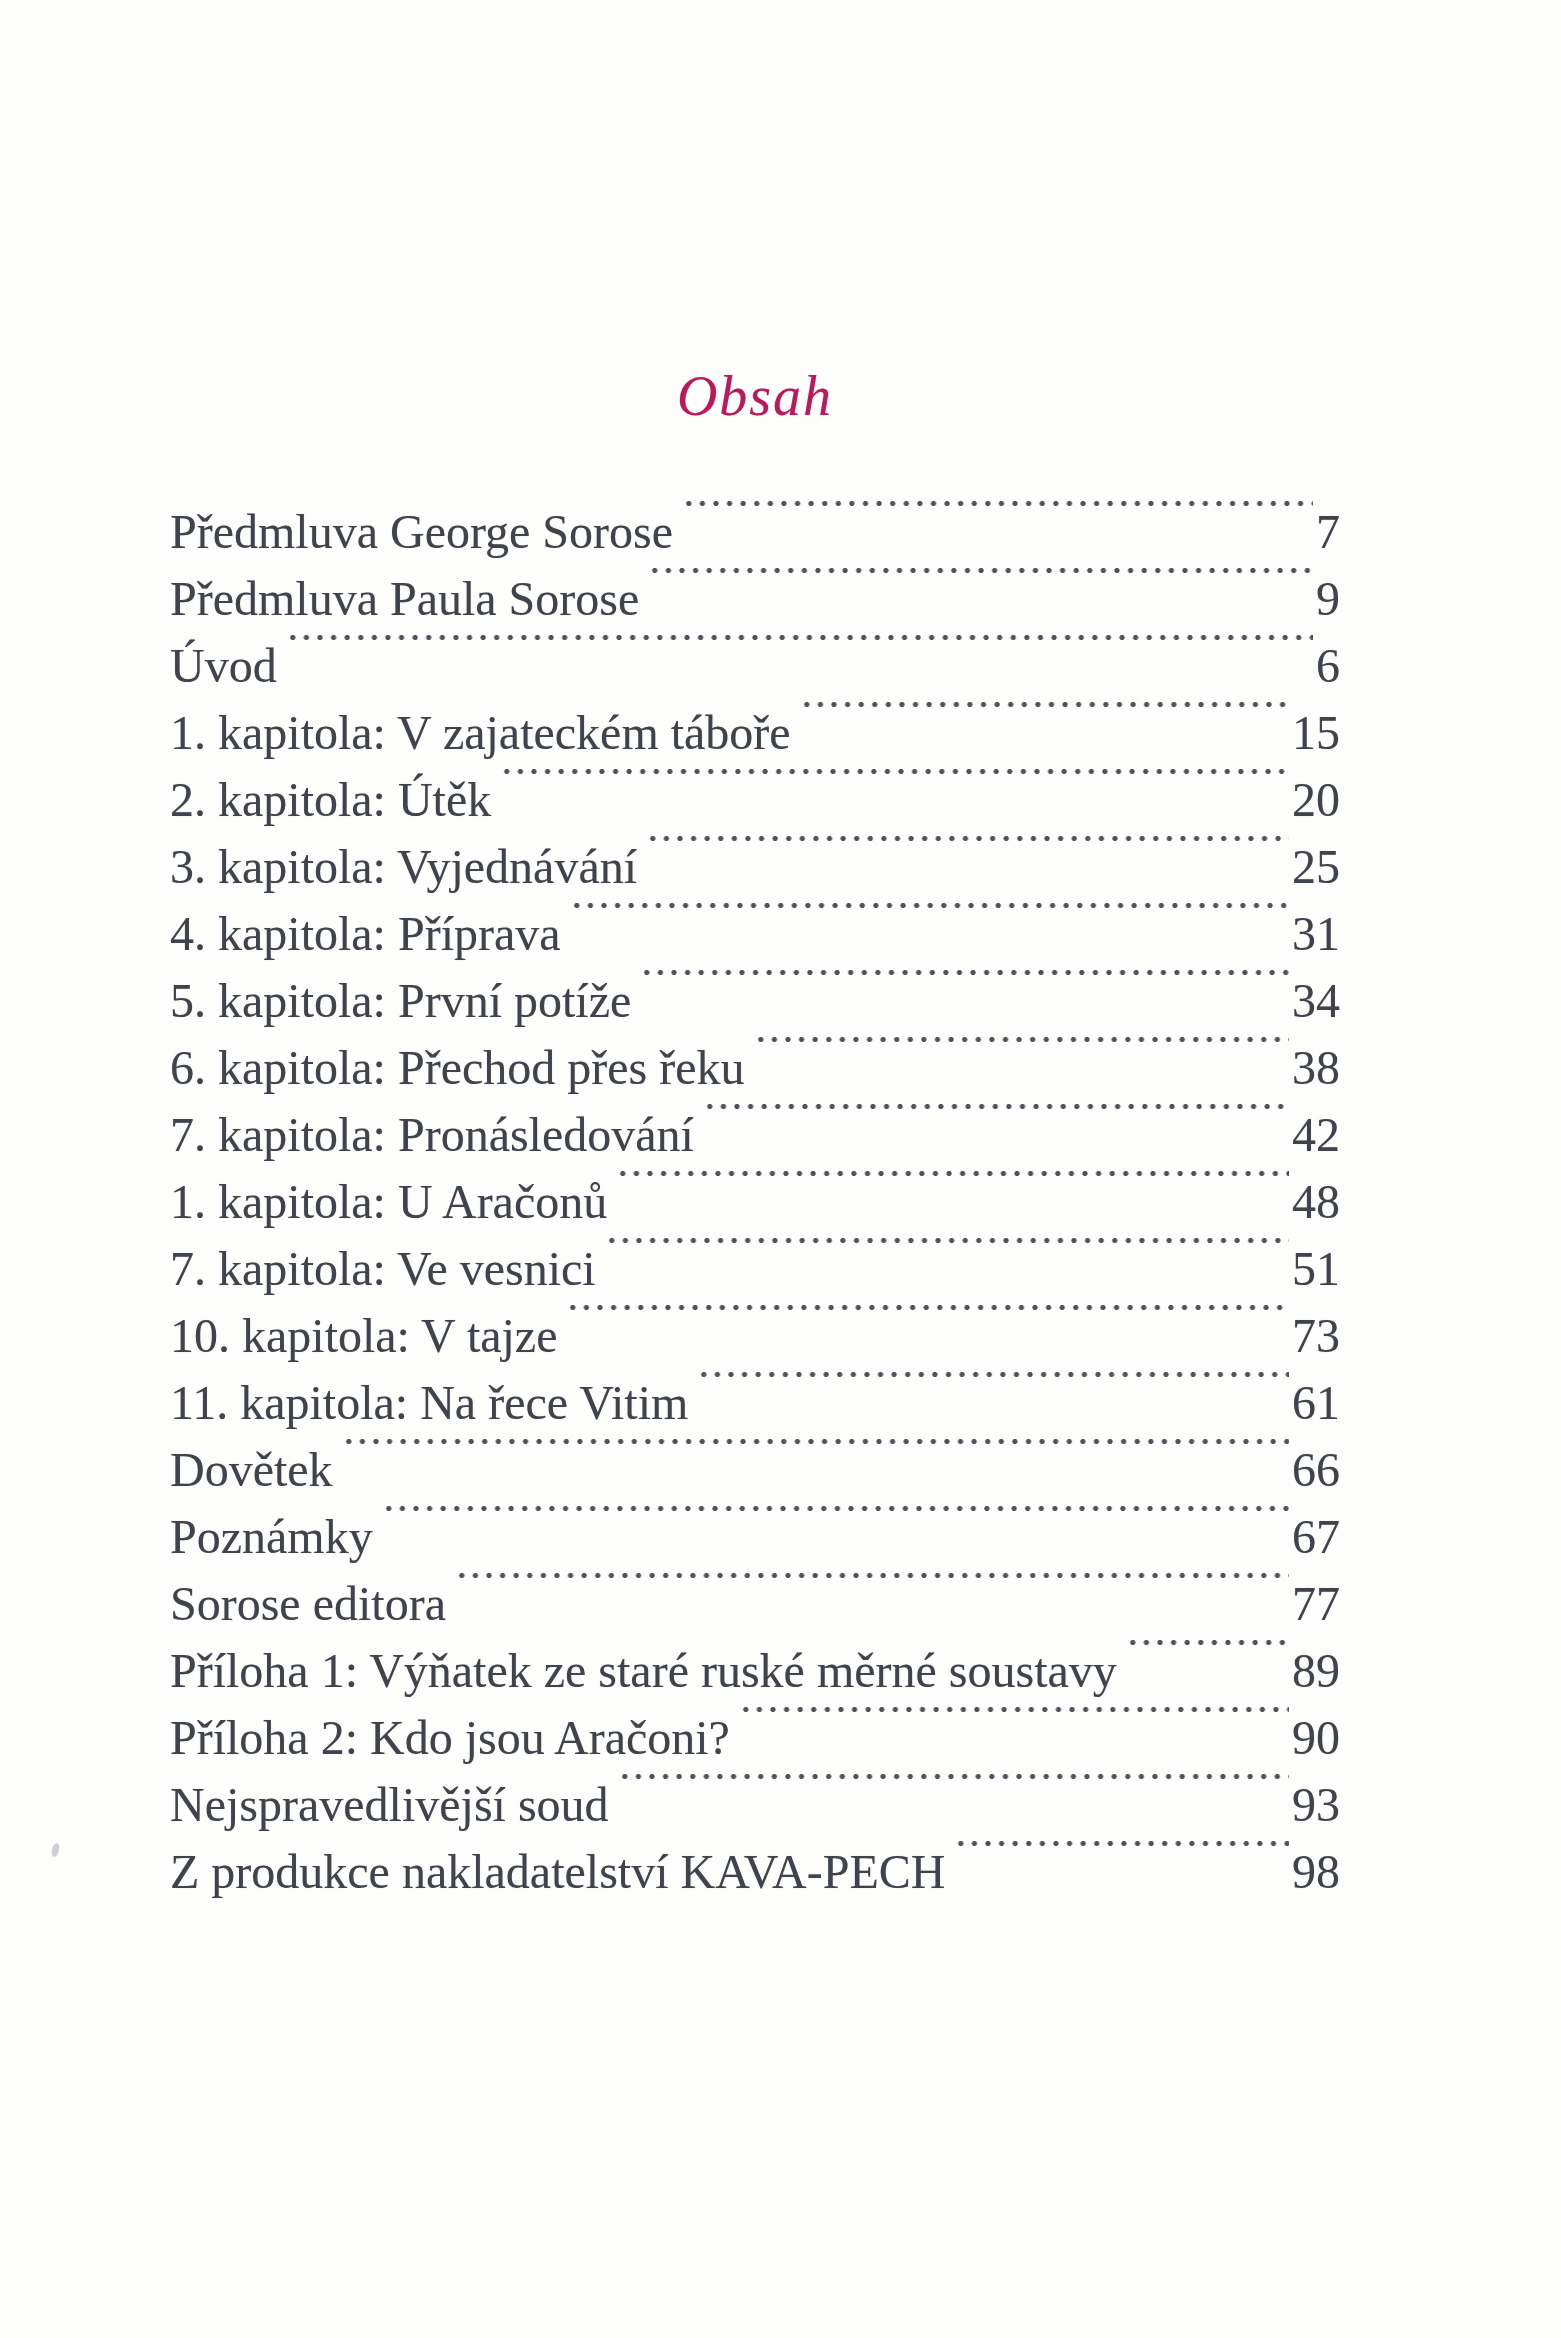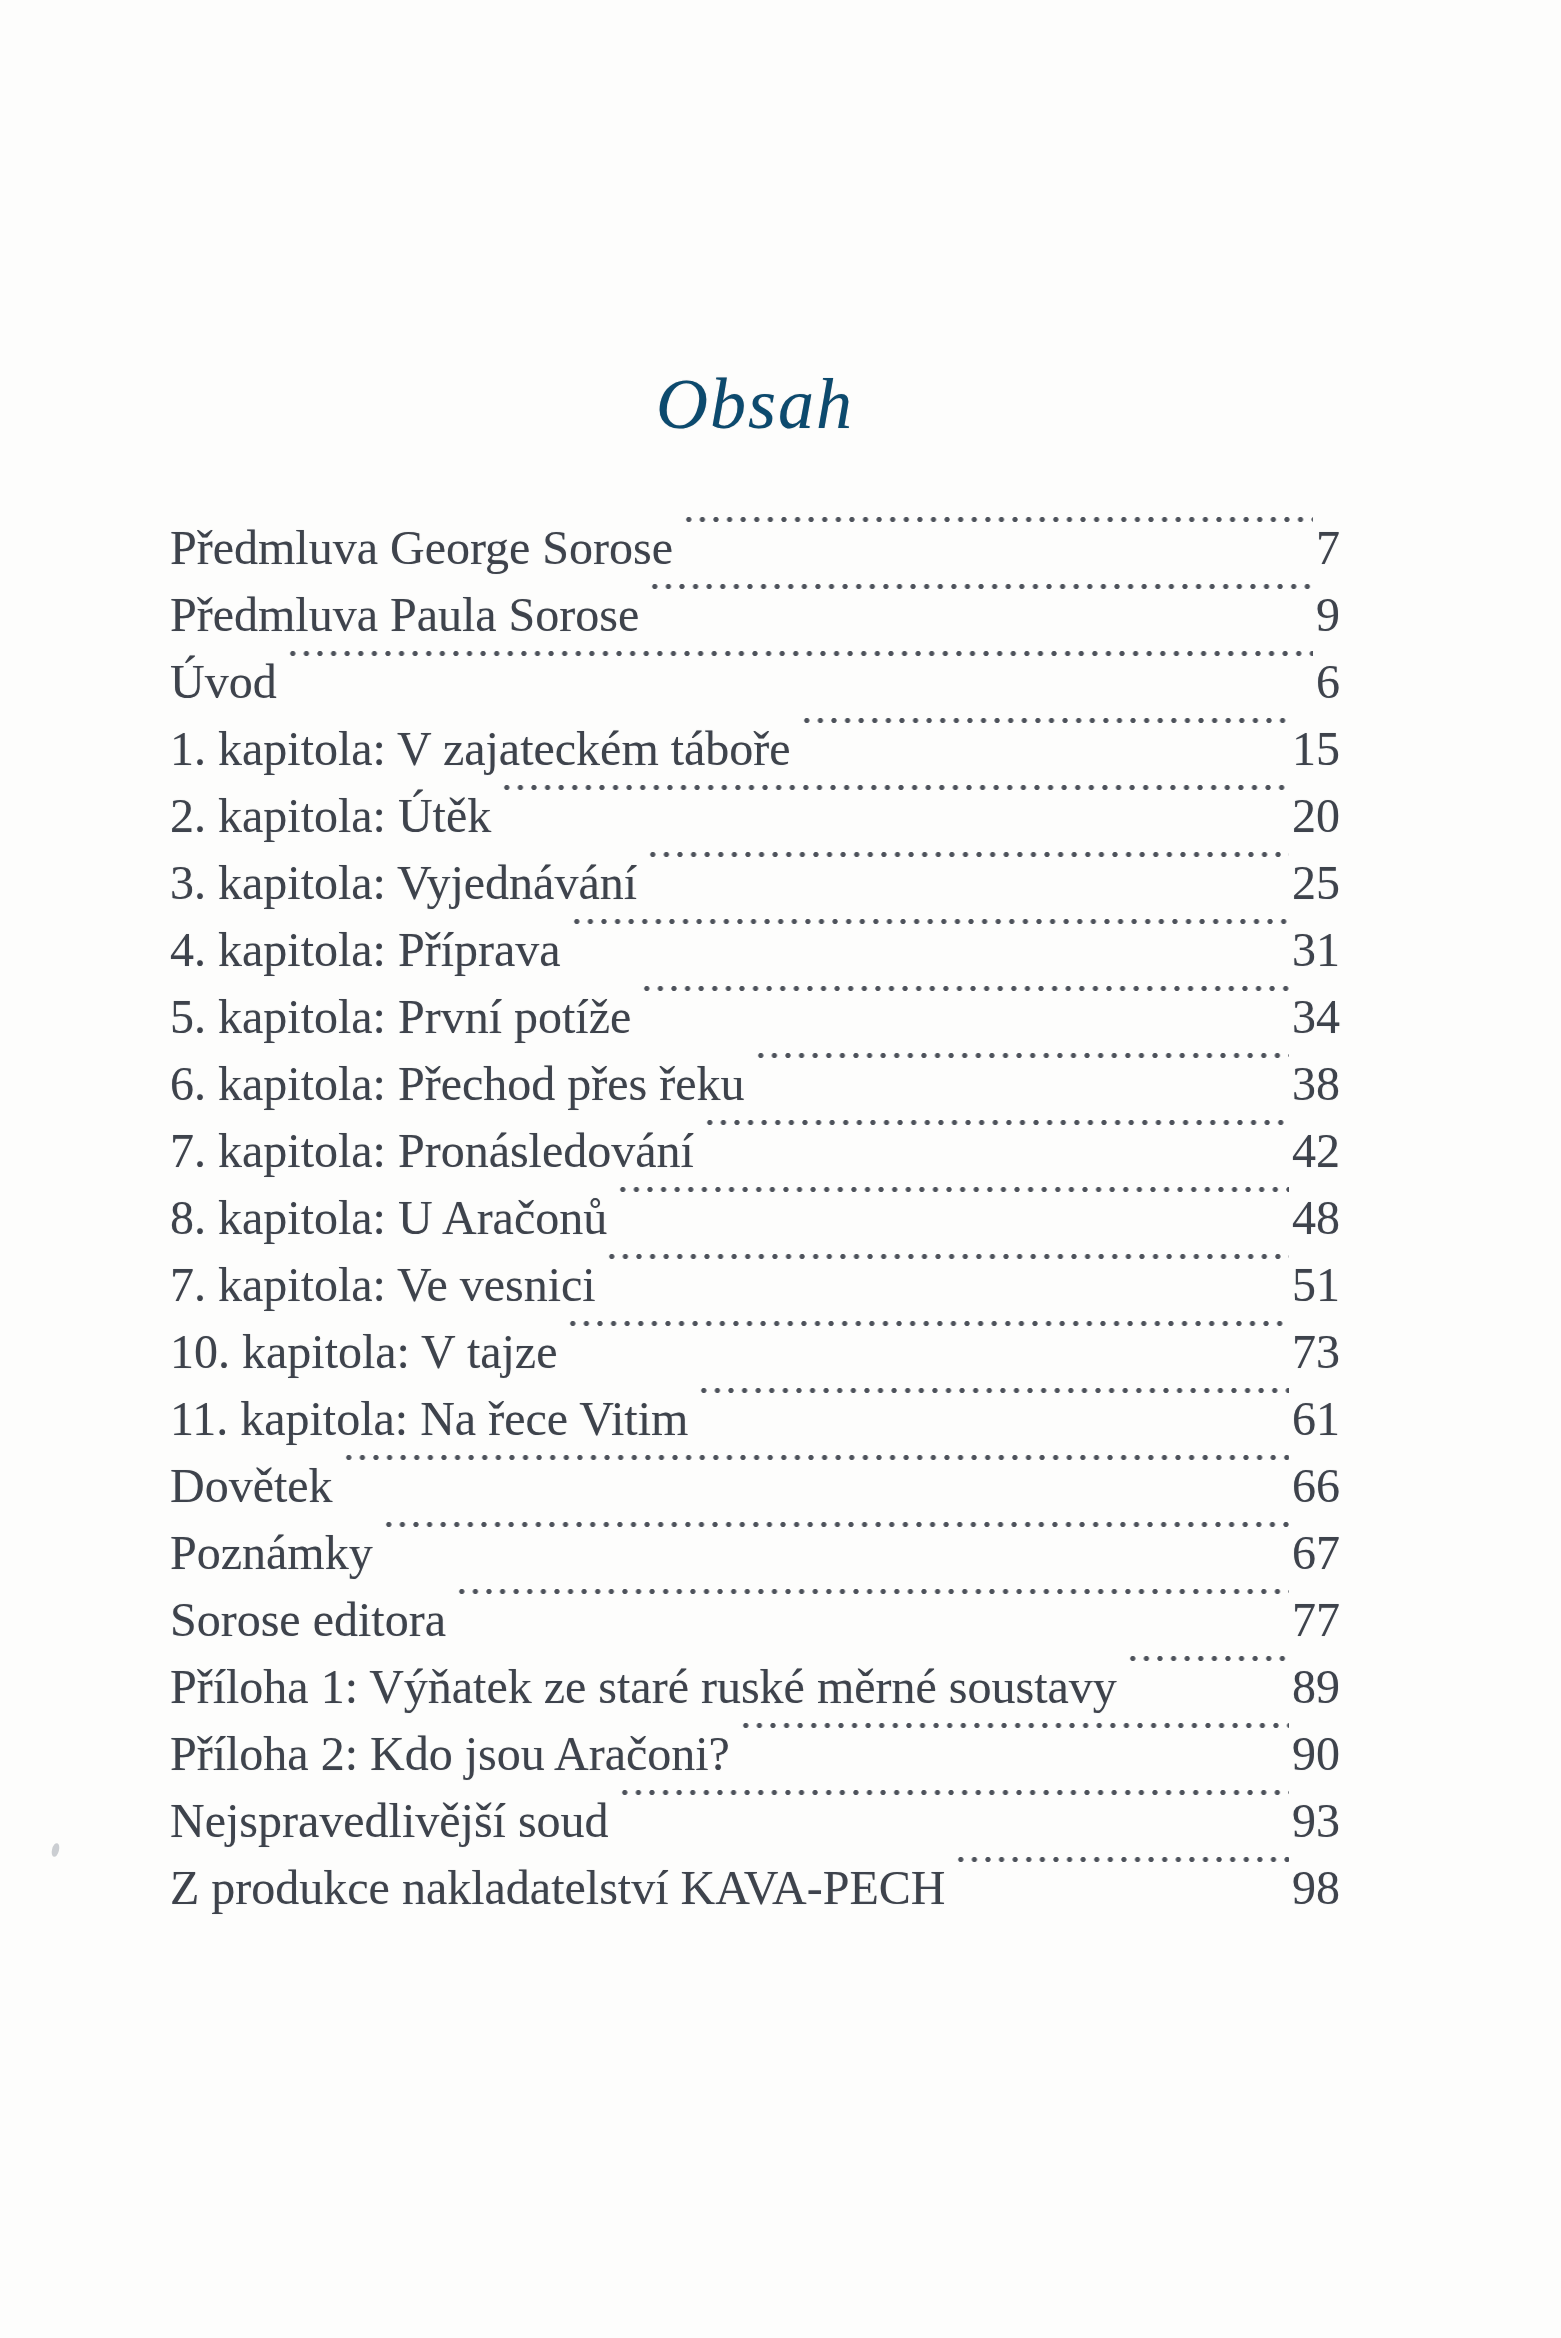--- a/index.html
+++ b/index.html
@@ -18,26 +18,26 @@
     color: #3e434c;
   }
   .content {
     position: absolute;
     left: 170px;
     top: 0;
     width: 1170px;
   }
   .title {
     margin: 368px 0 74px 0;
-    font-size: 72px;
+    font-size: 56px;
     font-style: italic;
     font-weight: 400;
     line-height: 1.0;
     text-align: center;
-    color: #0c4a6e;
+    color: #be185d;
     letter-spacing: 2px;
     text-shadow: 0 0 1px rgba(54, 59, 68, 0.35);
   }
   .toc {
     width: 100%;
   }
   .toc-row {
     display: flex;
     align-items: flex-start;
     height: 67px;
@@ -137,21 +137,21 @@
     <span class="toc-page">38</span>
   </div>
 
   <div class="toc-row">
     <span class="toc-label">7. kapitola: Pronásledování</span>
     <span class="toc-leader"></span>
     <span class="toc-page">42</span>
   </div>
 
   <div class="toc-row">
-    <span class="toc-label">8. kapitola: U Aračonů</span>
+    <span class="toc-label">1. kapitola: U Aračonů</span>
     <span class="toc-leader"></span>
     <span class="toc-page">48</span>
   </div>
 
   <div class="toc-row">
     <span class="toc-label">7. kapitola: Ve vesnici</span>
     <span class="toc-leader"></span>
     <span class="toc-page">51</span>
   </div>
 

